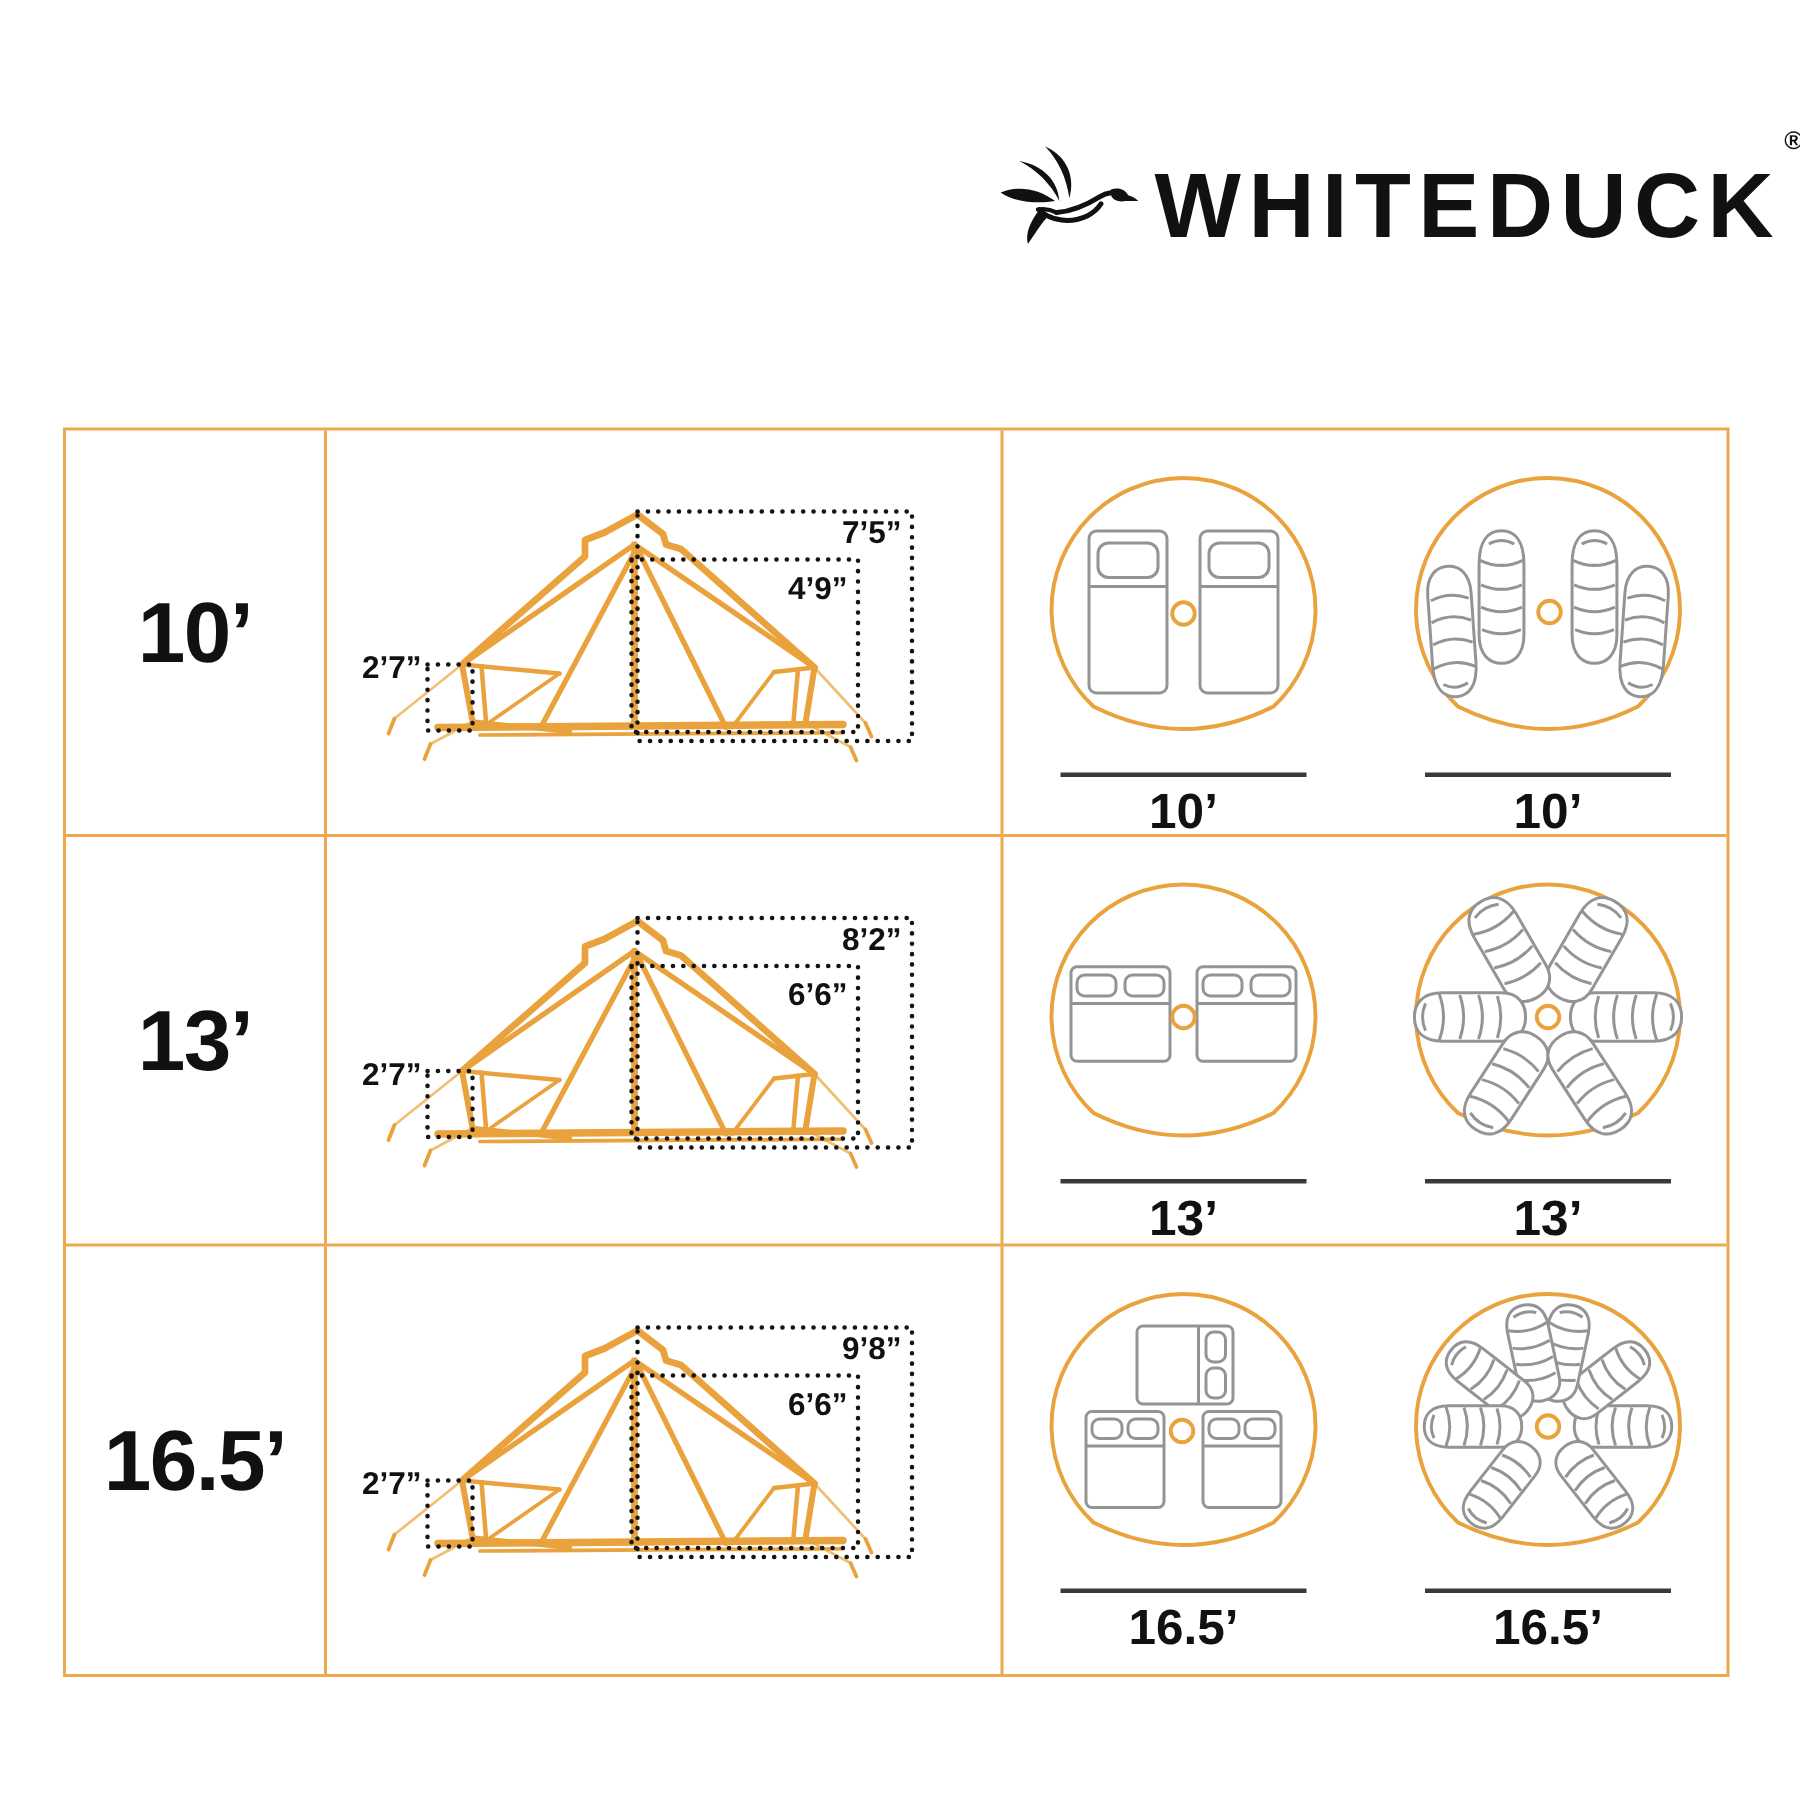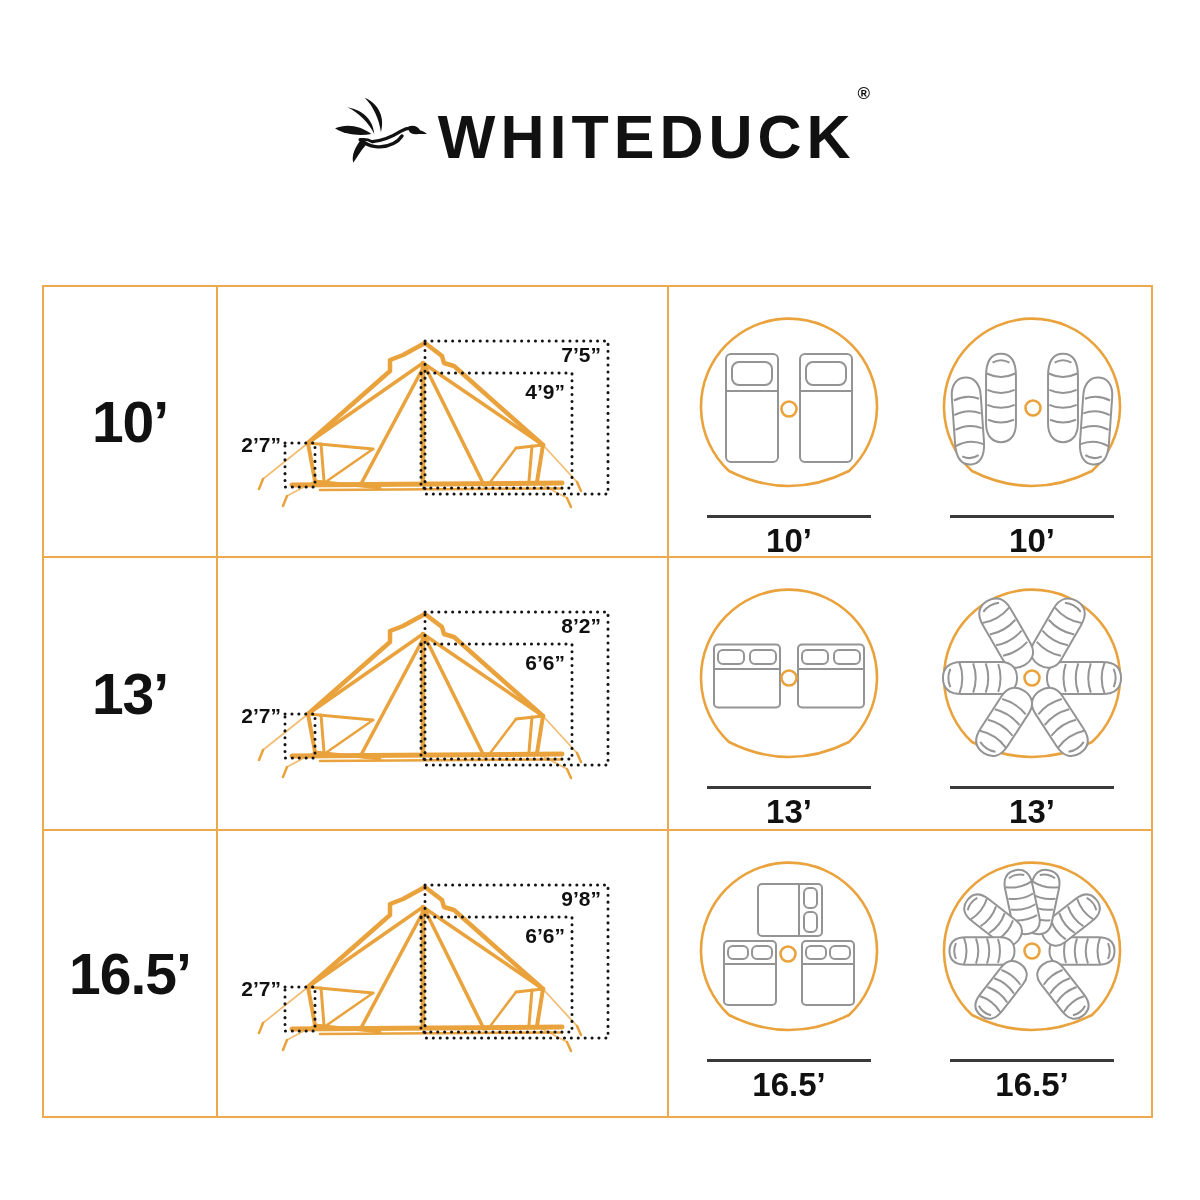--- a/index.html
+++ b/index.html
@@ -1,19 +1,19 @@
 <!DOCTYPE html>
 <html><head>
 <meta charset="utf-8">
 <style>
   html,body{margin:0;padding:0;background:#ffffff;}
   body{width:1200px;height:1200px;position:relative;font-family:"Liberation Sans",sans-serif;color:#151515;overflow:hidden;}
 
   
-  .logo-wrap{position:absolute;left:0;top:96px;width:1200px;display:flex;justify-content:center;align-items:center;}
+  .logo-wrap{position:absolute;left:0;top:96px;width:1200px;display:flex;justify-content:flex-end;align-items:center;}
   .logo-inner{display:flex;align-items:center;gap:10px;}
   .duck{width:96px;height:86px;margin-top:-4px;}
   .brand{font-size:61px;font-weight:800;letter-spacing:5px;color:#111;white-space:nowrap;}
   .regmark{font-size:17px;font-weight:700;vertical-align:top;position:relative;top:-18px;left:2px;letter-spacing:0;}
 
   
   .size-table{position:absolute;left:42px;top:285px;width:1111px;height:833px;border:2px solid #ECA94E;box-sizing:border-box;display:grid;grid-template-columns:174px 451px 1fr;grid-template-rows:271px 273px 1fr;background:#fff;}
   .cell{box-sizing:border-box;position:relative;}
   .cb{border-bottom:2px solid #ECA94E;}
   .cr{border-right:2px solid #ECA94E;}

